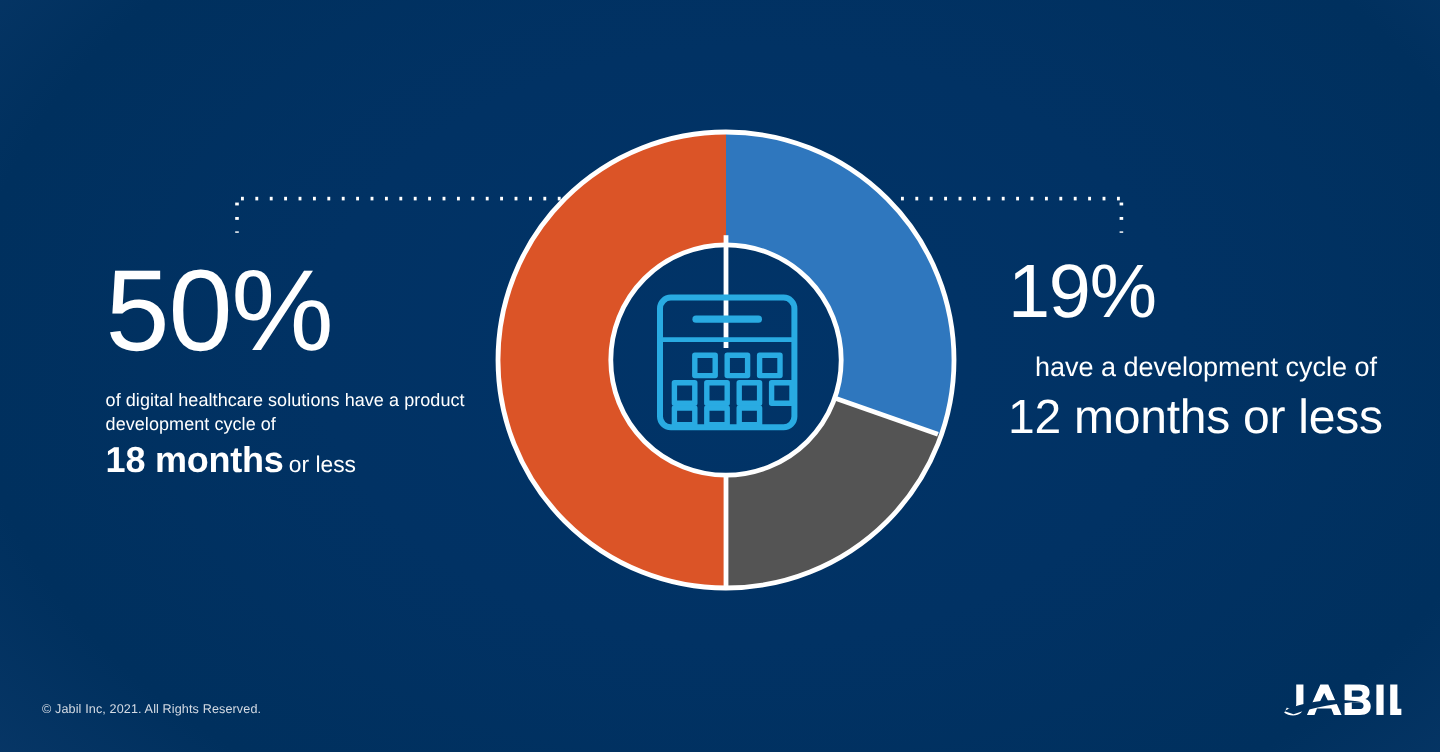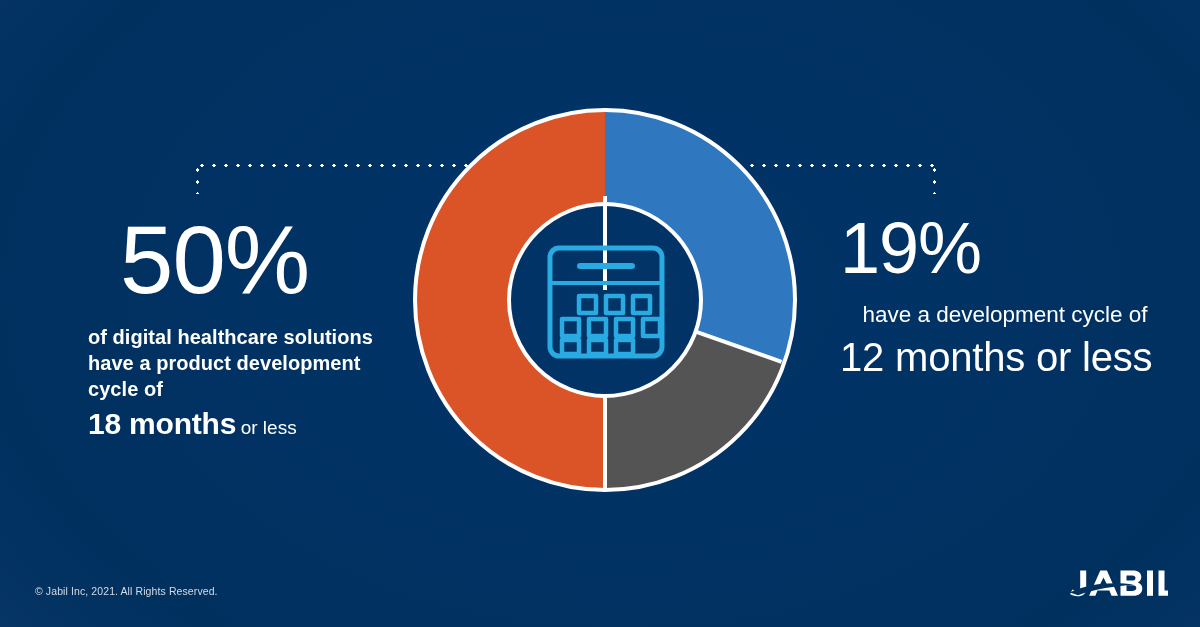--- a/index.html
+++ b/index.html
@@ -62,26 +62,25 @@
     top: 212px;
     width: 300px;
     color: #ffffff;
   }
   #stat-left .bignum {
     font-size: 96px;
     line-height: 1.0;
     font-weight: 400;
     letter-spacing: -1px;
     margin-bottom: 16px;
-    margin-left: 32px;
   }
   #stat-left .body {
-    font-size: 20px;
+    font-size: 15px;
     line-height: 1.31;
-    font-weight: 700;
+    font-weight: 400;
     letter-spacing: 0.05px;
   }
   #stat-left .emph-line {
     margin-top: 4px;
     white-space: nowrap;
   }
   #stat-left .emph {
     font-size: 30px;
     line-height: 1.1;
     letter-spacing: -0.2px;
@@ -93,21 +92,21 @@
 
   
   #stat-right {
     position: absolute;
     left: 840px;
     top: 212px;
     width: 330px;
     color: #ffffff;
   }
   #stat-right .bignum {
-    font-size: 72px;
+    font-size: 63px;
     line-height: 1.0;
     font-weight: 400;
     letter-spacing: -1px;
     margin-bottom: 16px;
   }
   #stat-right .body {
     font-size: 22.5px;
     line-height: 1.3;
     font-weight: 400;
     white-space: nowrap;

